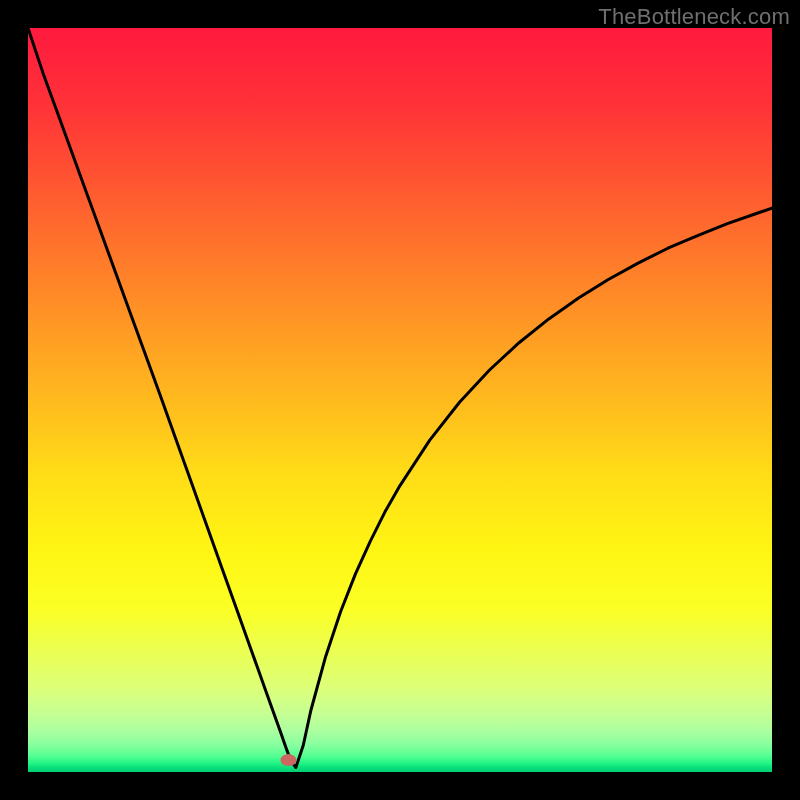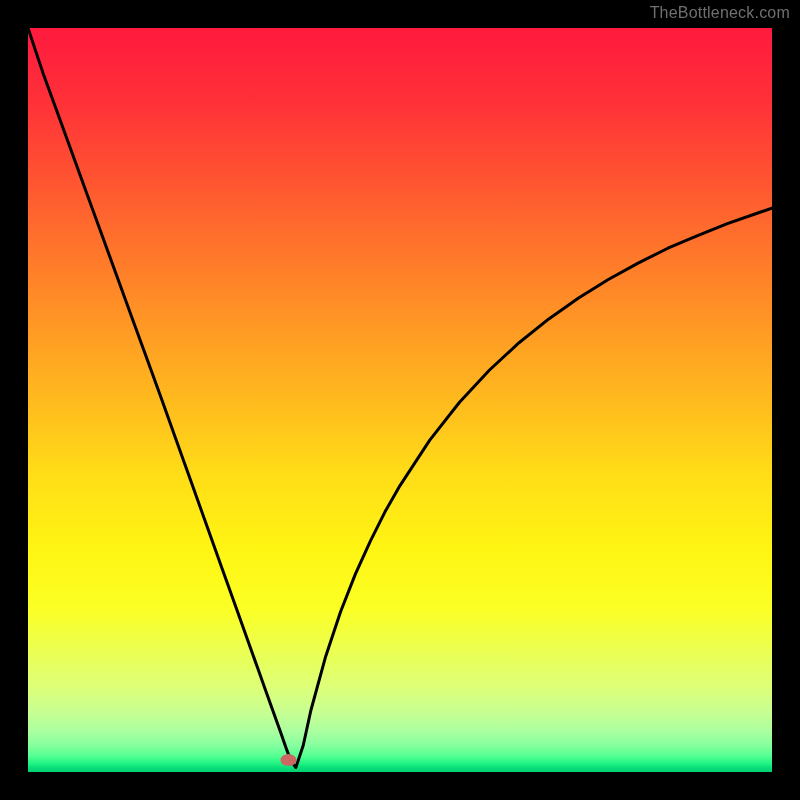--- a/index.html
+++ b/index.html
@@ -17,21 +17,21 @@
     top: 28px;
     width: 744px;
     height: 744px;
     background: #000;
   }
   .watermark {
     position: absolute;
     top: 4px;
     right: 10px;
     color: #6f6f6f;
-    font-size: 16px;
+    font-size: 22px;
     font-weight: 500;
     letter-spacing: 0.2px;
     z-index: 10;
   }
   svg {
     display: block;
   }
 </style>
 </head>
 <body>

